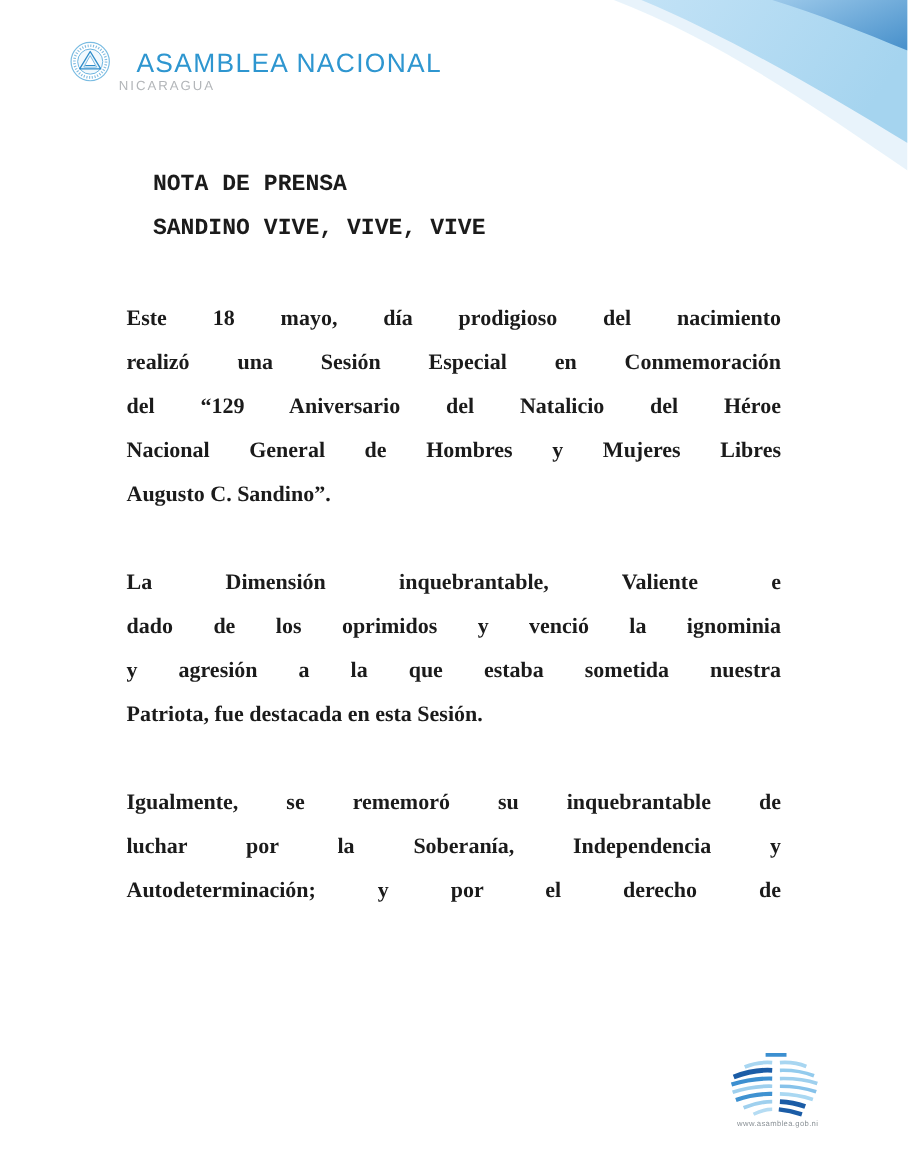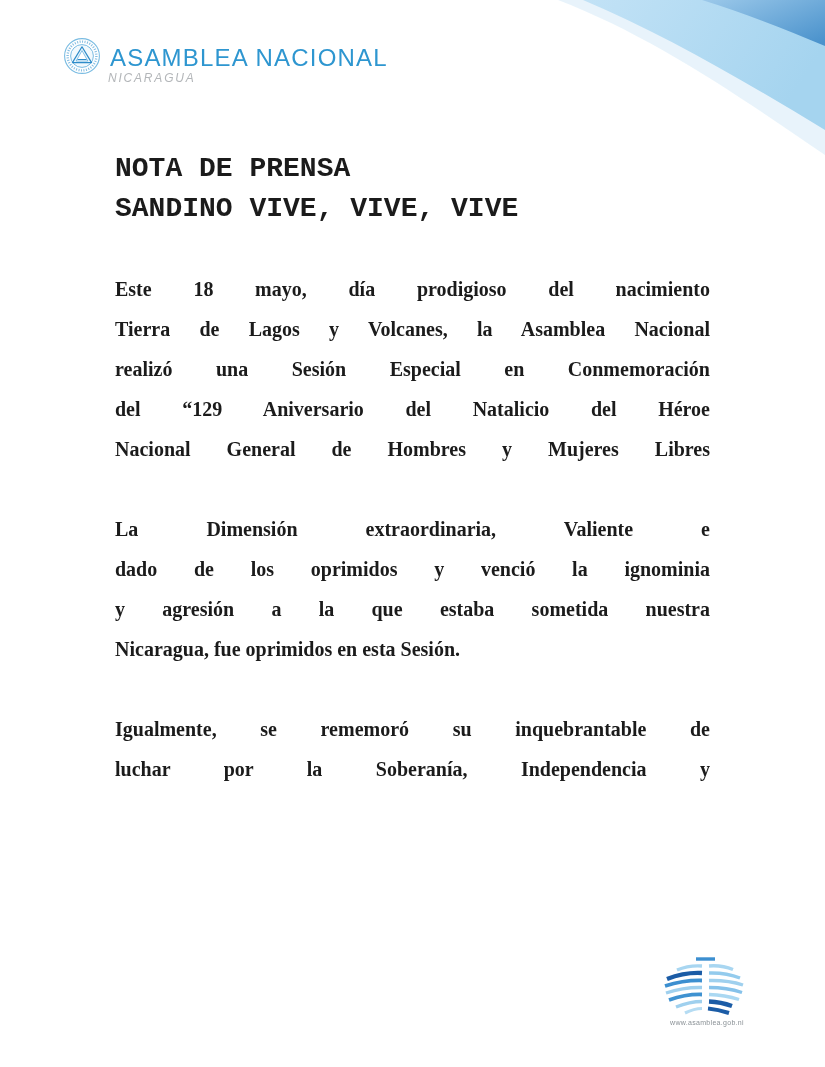--- a/index.html
+++ b/index.html
@@ -8,36 +8,36 @@
     position:relative;
     background:#ffffff;
     overflow:hidden;
     font-family:"Liberation Sans", sans-serif;
   }
   .swoosh { position:absolute; top:0; left:0; pointer-events:none; }
 
   .seal { position:absolute; left:63px; top:37px; }
 
   .org-name {
-    position:absolute; left:110px; top:44px;
+    position:absolute; left:124px; top:44px;
     font-size:24px; letter-spacing:1.2px;
     color:#2e96d0; white-space:pre;
   }
   .org-country {
     position:absolute; left:108px; top:71px;
     font-size:12px; letter-spacing:1.8px;
-    color:#b3b6b9; white-space:pre;font-style:italic;
+    color:#b3b6b9; white-space:pre;
   }
 
   .doc {
     position:absolute; left:115px; top:149px; width:595px;
     font-family:"Liberation Mono","DejaVu Sans Mono",monospace;
     font-weight:bold; color:#1b1b1b;
   }
-  .hline { font-size:28px; line-height:40px; white-space:pre; }
+  .hline { font-size:21px; line-height:40px; white-space:pre;margin-left:24px; }
   .paragraph { margin-top:40px; }
   .line {
     font-size:20px; line-height:40px;
     text-align:justify; text-align-last:justify;font-family:Liberation Serif, serif;
   }
   .line.last { text-align-last:left; }
 
   .globe { position:absolute; left:659px; top:953px; }
   .website {
     position:absolute; left:655px; top:1019px; width:104px;
@@ -74,34 +74,35 @@
 </svg>
 <div class="org-name">ASAMBLEA NACIONAL</div>
 <div class="org-country">NICARAGUA</div>
 
 <div class="doc">
   <div class="hline">NOTA DE PRENSA</div>
   <div class="hline">SANDINO VIVE, VIVE, VIVE</div>
   <div id="paragraphs-host">
       <div class="paragraph">
         <div class="line">Este 18 mayo, día prodigioso del nacimiento</div>
-        <div class="line">Tierra de Lagos y Volcanes, la Asamblea Nacional</div>
         <div class="line">realizó una Sesión Especial en Conmemoración</div>
         <div class="line">del “129 Aniversario del Natalicio del Héroe</div>
         <div class="line">Nacional General de Hombres y Mujeres Libres</div>
+        <div class="line last">Augusto C. Sandino”.</div>
       </div>
       <div class="paragraph">
-        <div class="line">La Dimensión extraordinaria, Valiente e</div>
+        <div class="line">La Dimensión inquebrantable, Valiente e</div>
         <div class="line">dado de los oprimidos y venció la ignominia</div>
         <div class="line">y agresión a la que estaba sometida nuestra</div>
-        <div class="line last">Nicaragua, fue oprimidos en esta Sesión.</div>
+        <div class="line last">Patriota, fue destacada en esta Sesión.</div>
       </div>
       <div class="paragraph">
         <div class="line">Igualmente, se rememoró su inquebrantable de</div>
         <div class="line">luchar por la Soberanía, Independencia y</div>
+        <div class="line">Autodeterminación; y por el derecho de</div>
       </div>
     </div>
 </div>
 
 <svg class="globe" width="96" height="64" viewBox="0 0 96 64" aria-hidden="true">
   <g fill="none" stroke-linecap="butt">
     <path d="M37,6 L56,6" stroke="#3c8fd0" stroke-width="3.4"></path>
 
     <path d="M18,17 Q30,12 43,13" stroke="#a8d6f1" stroke-width="3.4"></path>
     <path d="M50,13 Q63,12 74,16.5" stroke="#a8d6f1" stroke-width="3.4"></path>

